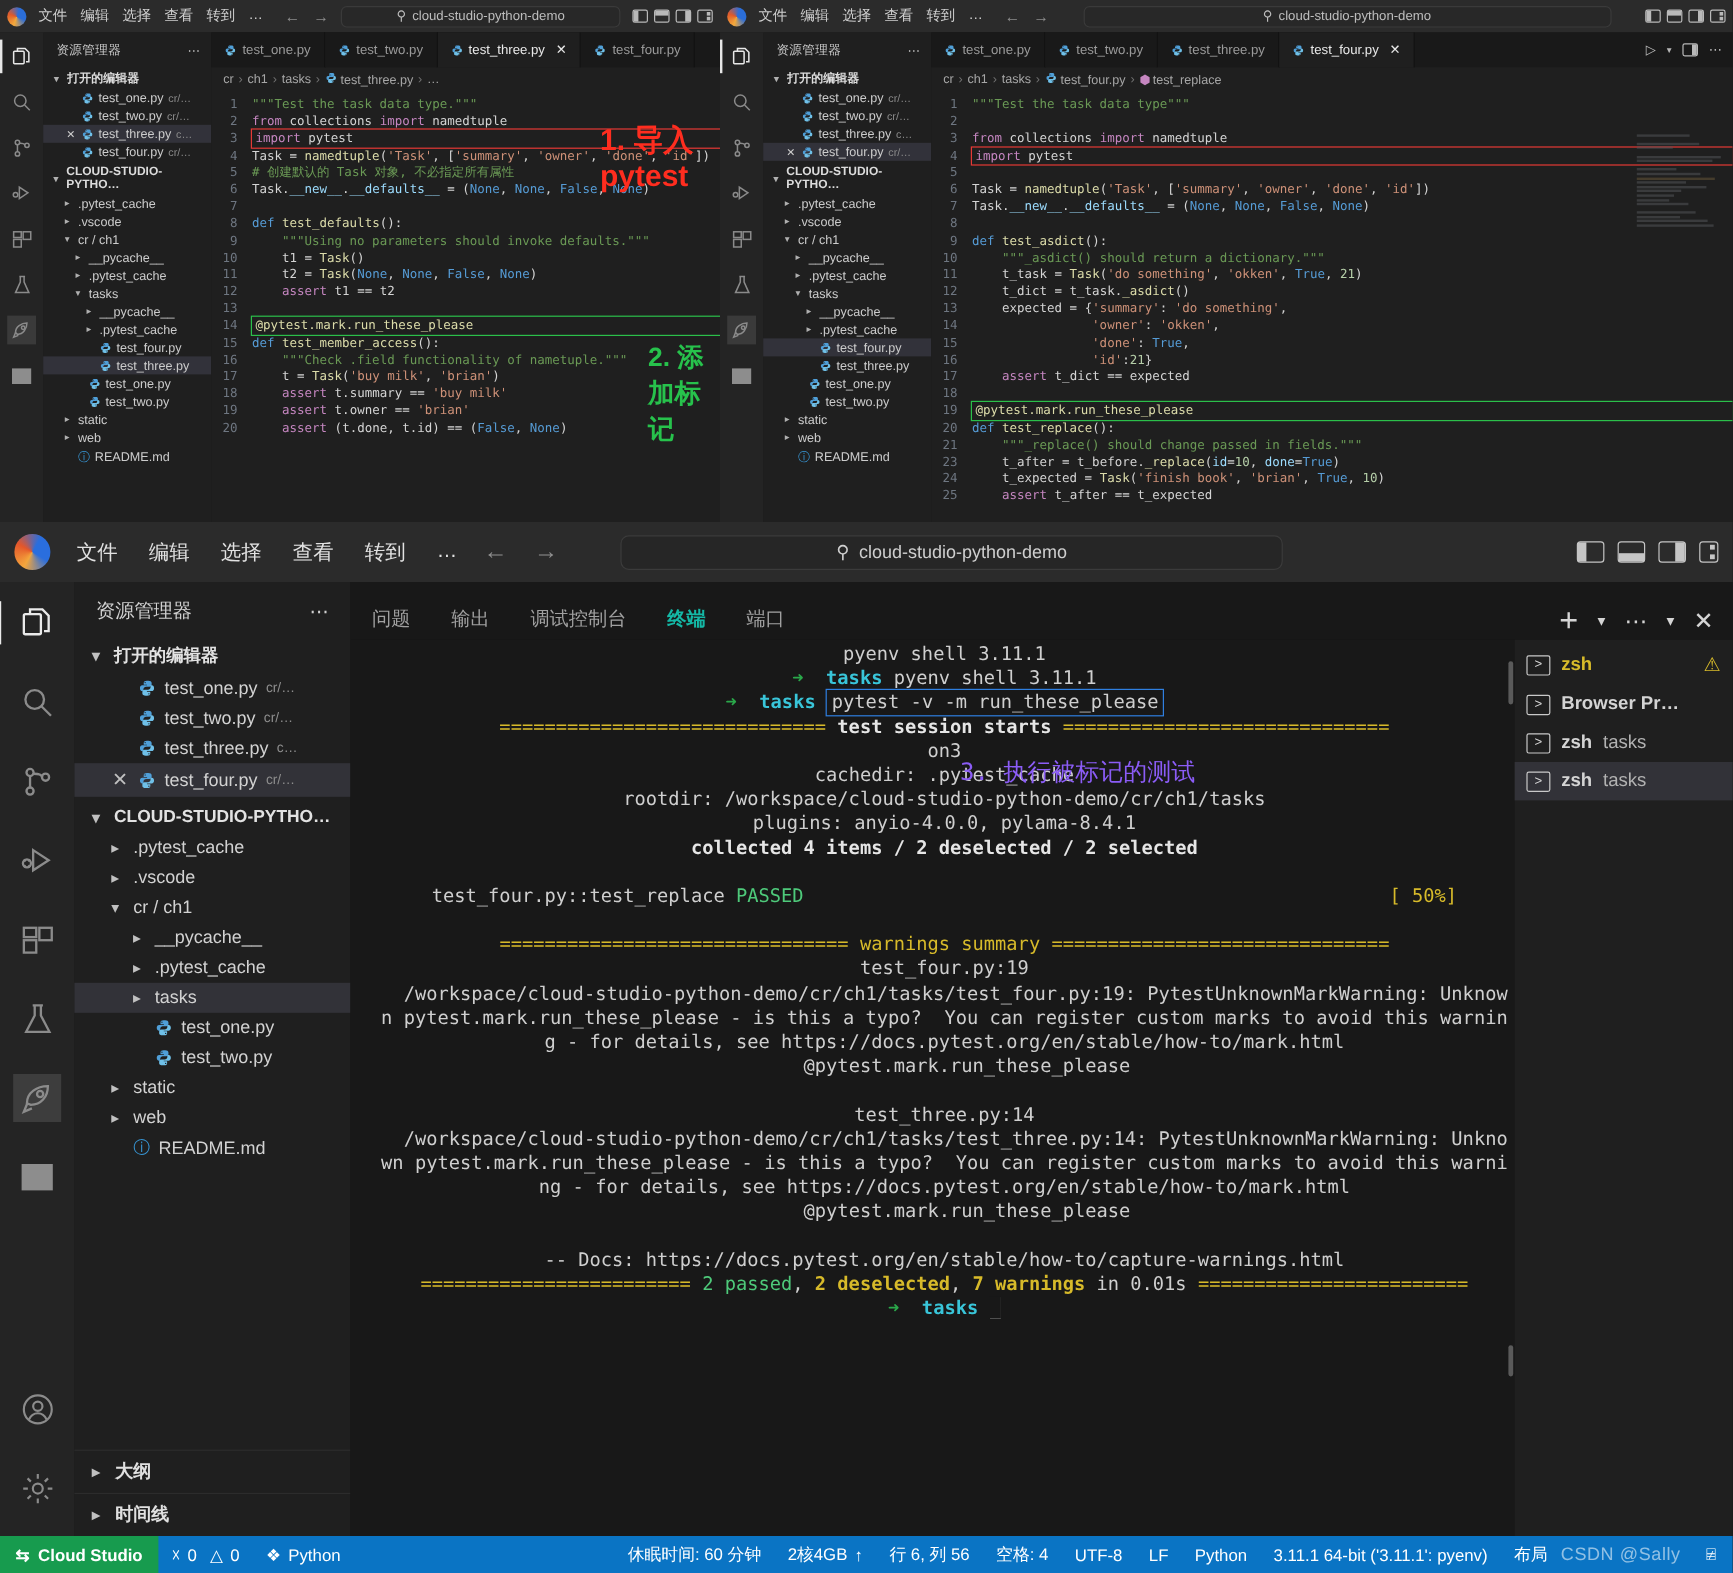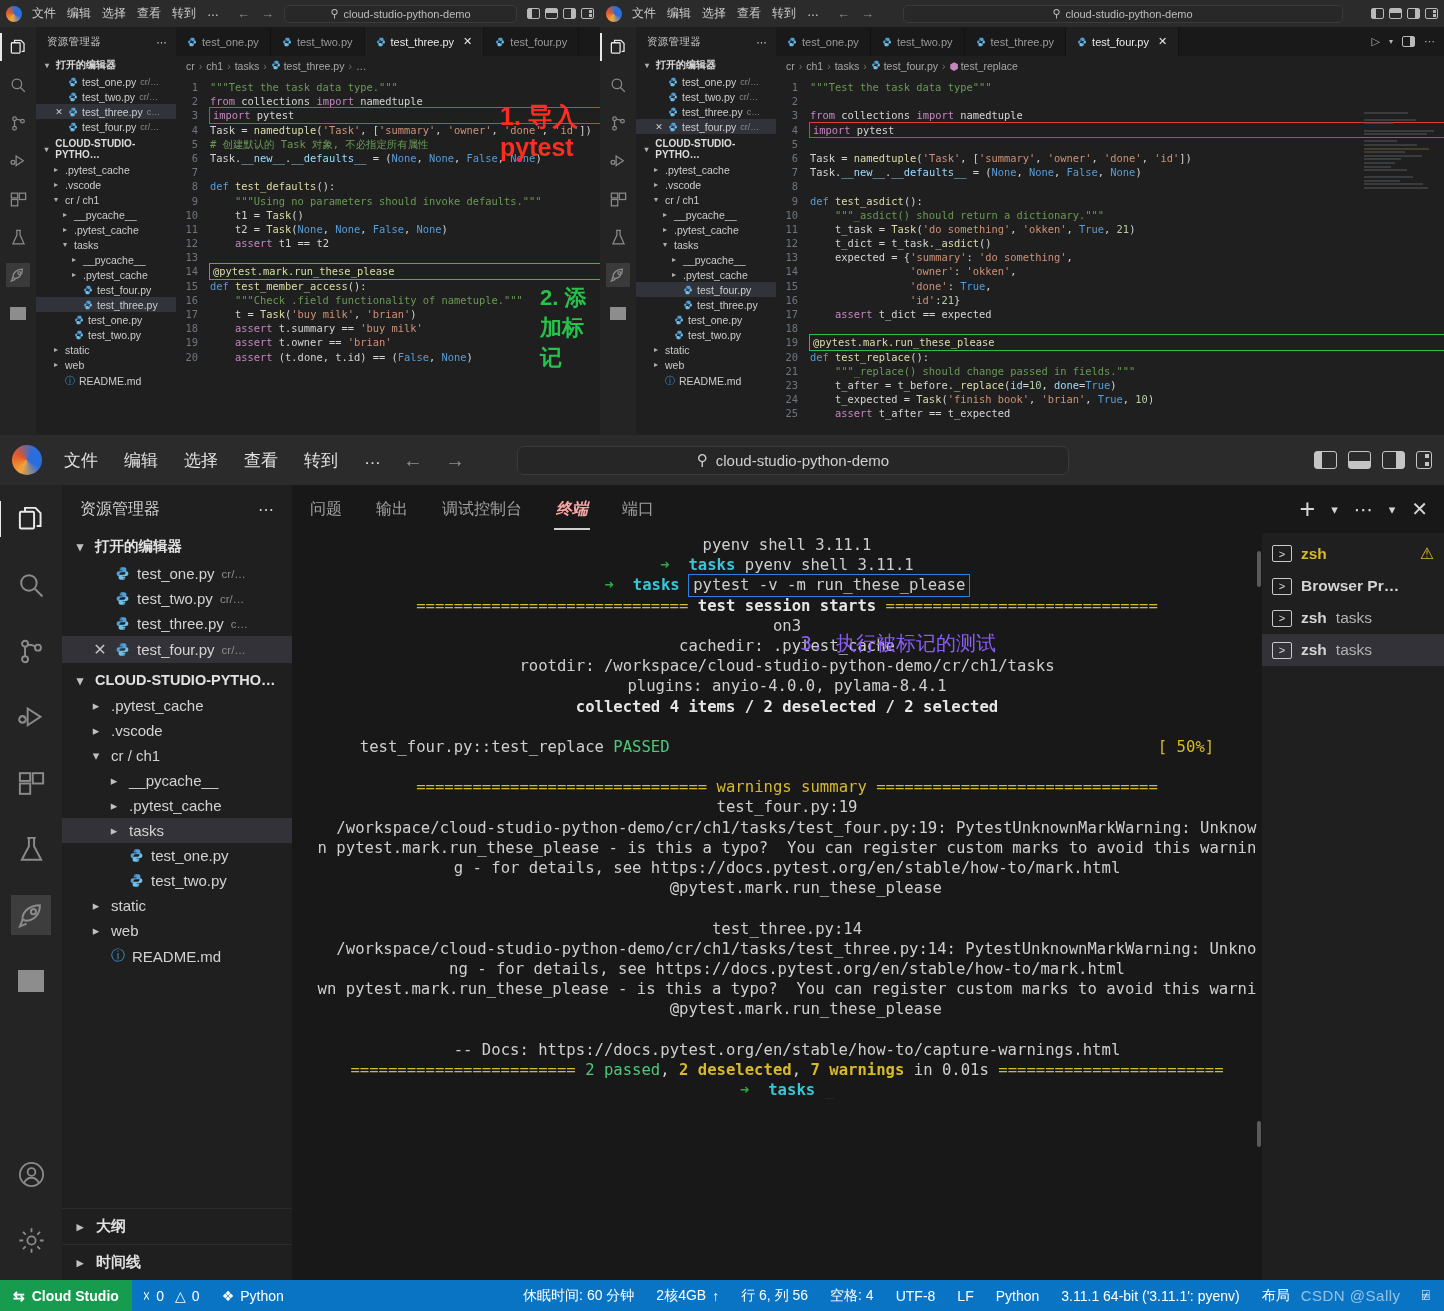--- a/index.html
+++ b/index.html
@@ -113,24 +113,24 @@
   .mrow.sel { background:#323238; }
   .mchev { width:16px; color:#c0c0c0; font-size:13px; text-align:center; flex:0 0 auto;}
   .mdim { color:#8d8d8d; font-size:11.5px; }
   .mpy { width:15px; height:15px; flex:0 0 auto; }
   .mfooter { margin-top:auto; }
   .mfrow { display:flex; align-items:center; gap:8px; padding:8px 10px; font-size:15px;
       font-weight:bold; color:#e0e0e0; border-top:1px solid #2c2c2c; }
 
   
   .panel { flex:1; display:flex; flex-direction:column; min-width:0; background:#181818; }
-  .paneltabs { height:48px; display:flex; align-items:center; padding:0 16px; gap:30px;
+  .paneltabs { height:48px; display:flex; align-items:flex-end; padding:0 16px; gap:30px;
       background:#181818; position:relative; }
   .ptab { font-size:16px; color:#a0a0a0; position:relative; padding:6px 2px; }
-  .ptab.active { color:#fca5a5; font-weight:bold;font-style:italic; }
+  .ptab.active { color:#14b8a6; font-weight:bold; }
   .ptab.active::after{content:"";position:absolute;left:0;right:0;bottom:-4px;height:2px;background:#cfcfcf;}
   .pactions { margin-left:auto; display:flex; align-items:center; gap:16px; color:#d5d5d5;
       font-size:19px; }
 
   .panelmain { flex:1; display:flex; min-height:0; }
   .term { flex:1; background:#181818; position:relative; overflow:hidden;
       font-family:"DejaVu Sans Mono", monospace; font-size:15.6px; line-height:20.2px;
       color:#cfcfcf; padding:2px 0 0 20px; }
   .tline { white-space:pre; height:20.2px;text-align:center; }
   .g{color:#2aa84a;} .gr{color:#4ec97a;} .y{color:#d7ba2a;} .c{color:#39c5d9;}
@@ -1007,22 +1007,22 @@
               <div class="tline"></div>
               <div class="tline"><span class="y">=============================== warnings summary ==============================</span></div>
               <div class="tline">test_four.py:19</div>
               <div class="tline">  /workspace/cloud-studio-python-demo/cr/ch1/tasks/test_four.py:19: PytestUnknownMarkWarning: Unknow</div>
               <div class="tline">n pytest.mark.run_these_please - is this a typo?  You can register custom marks to avoid this warnin</div>
               <div class="tline">g - for details, see https://docs.pytest.org/en/stable/how-to/mark.html</div>
               <div class="tline">    @pytest.mark.run_these_please</div>
               <div class="tline"></div>
               <div class="tline">test_three.py:14</div>
               <div class="tline">  /workspace/cloud-studio-python-demo/cr/ch1/tasks/test_three.py:14: PytestUnknownMarkWarning: Unkno</div>
+              <div class="tline">wn pytest.mark.run_these_please - is this a typo?  You can register custom marks to avoid this warni</div>
               <div class="tline">ng - for details, see https://docs.pytest.org/en/stable/how-to/mark.html</div>
-              <div class="tline">wn pytest.mark.run_these_please - is this a typo?  You can register custom marks to avoid this warni</div>
               <div class="tline">    @pytest.mark.run_these_please</div>
               <div class="tline"></div>
               <div class="tline">-- Docs: https://docs.pytest.org/en/stable/how-to/capture-warnings.html</div>
               <div class="tline"><span class="y">========================</span> <span class="gr">2 passed</span>, <span class="y b">2 deselected</span>, <span class="y b">7 warnings</span> in 0.01s <span class="y">========================</span></div>
               <div class="tline"><span class="g">➜</span>  <span class="c b">tasks</span> <span style="background:#e6e6e6;color:#181818;">█</span></div>
             </div>
           <div class="termlist" id="m-termlist">
               <div class="tlrow">
                 <span class="tico">&gt;</span>
                 <span class="tlname" style="color:#d7ba2a">zsh</span>

